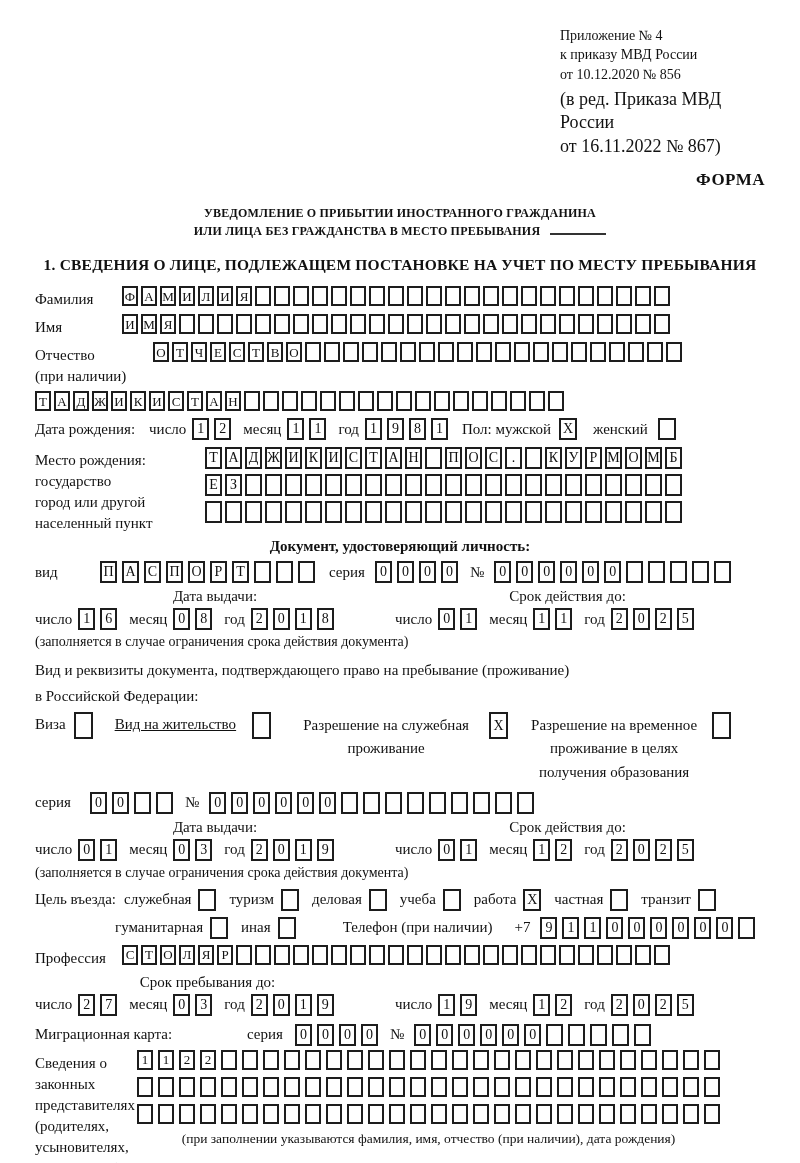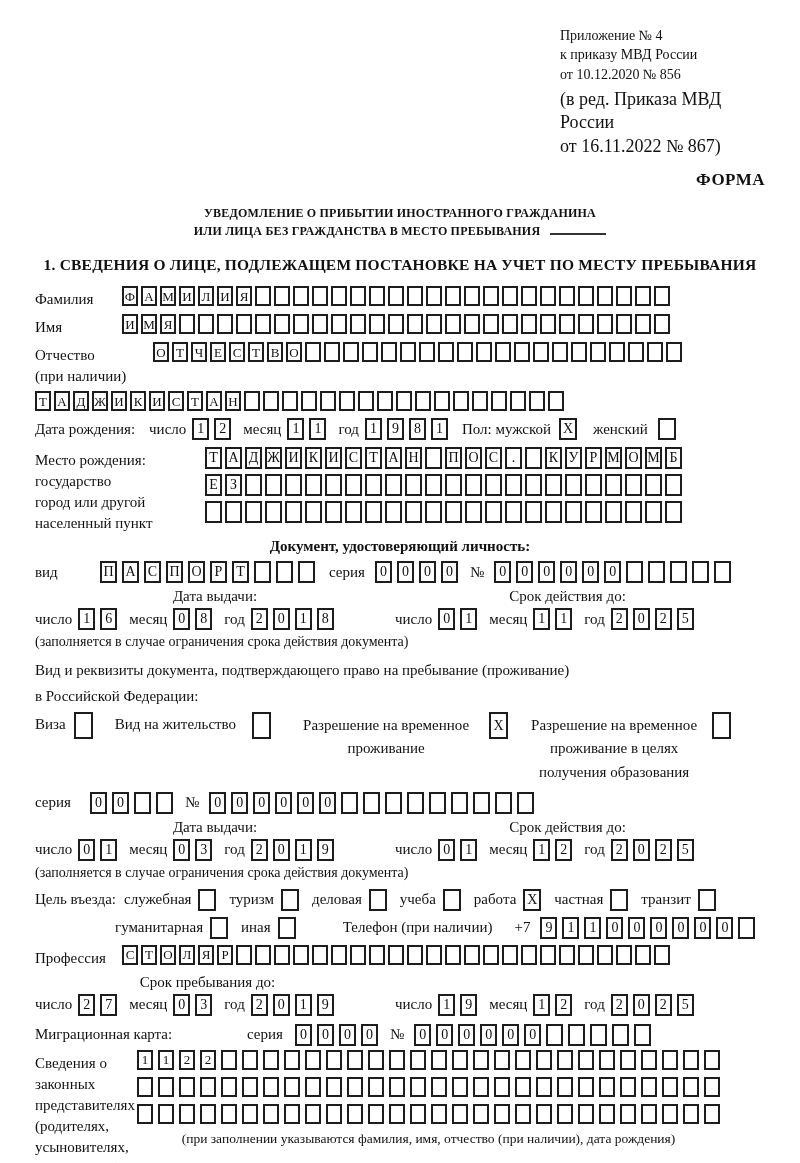--- a/index.html
+++ b/index.html
@@ -444,25 +444,25 @@
 
   <div class="para">Вид и реквизиты документа, подтверждающего право на пребывание (проживание)</div>
   <div class="para">в Российской Федерации:</div>
 
   <div class="opts-row">
     <span class="opt-simple">
       <span class="olabel">Виза</span>
       <span class="checkbox tall"></span>
     </span>
     <span class="opt-simple" style="margin-left:22px;">
-      <span class="olabel" style="margin-right:16px;">Вид на жительство</span>
+      <span class="olabel" style="margin-right:16px;text-decoration:underline;">Вид на жительство</span>
       <span class="checkbox tall"></span>
     </span>
     <span class="opt-multi" style="margin-left:22px;">
-      <span class="opt-text" style="width:186px; margin-right:10px;">Разрешение на временное проживание</span>
+      <span class="opt-text" style="width:186px; margin-right:10px;">Разрешение на служебная проживание</span>
       <span class="checkbox tall">X</span>
     </span>
     <span class="opt-multi" style="margin-left:18px;">
       <span class="opt-text" style="width:176px; margin-right:10px;">Разрешение на временное проживание в целях получения образования</span>
       <span class="checkbox tall"></span>
     </span>
   </div>
 
   <div class="frow" style="align-items:center;">
     <span style="flex:0 0 55px;">серия</span>

